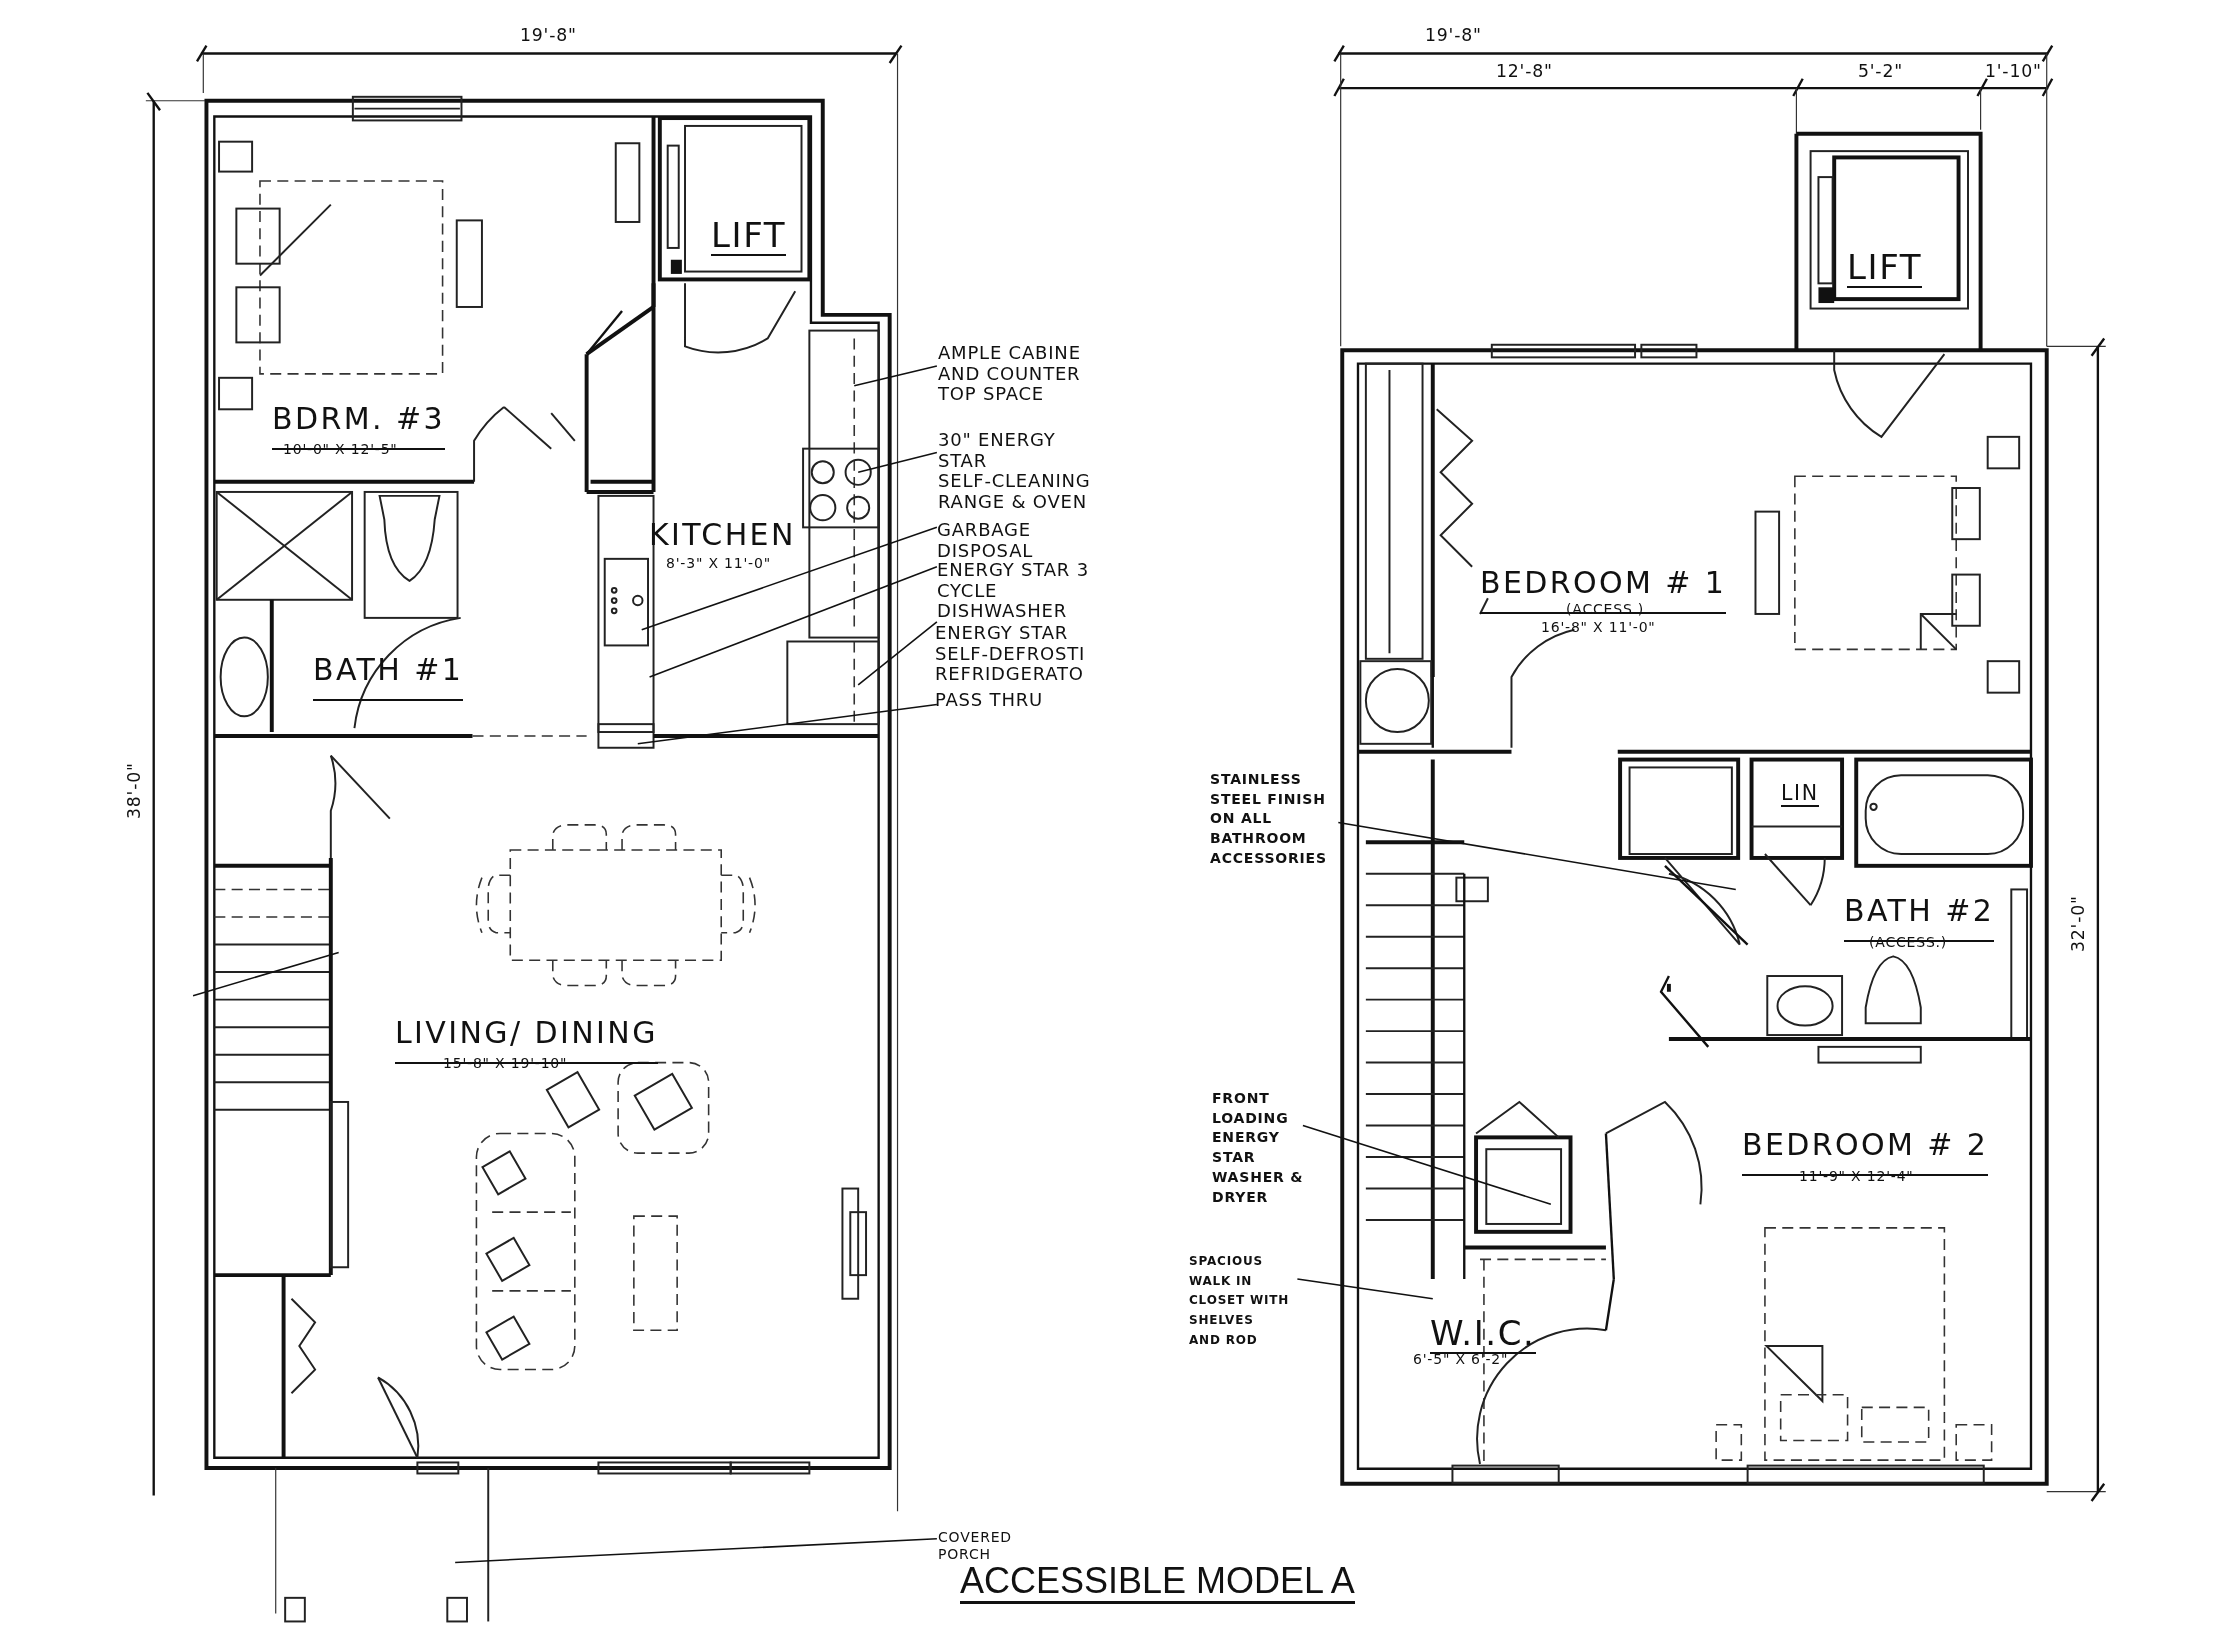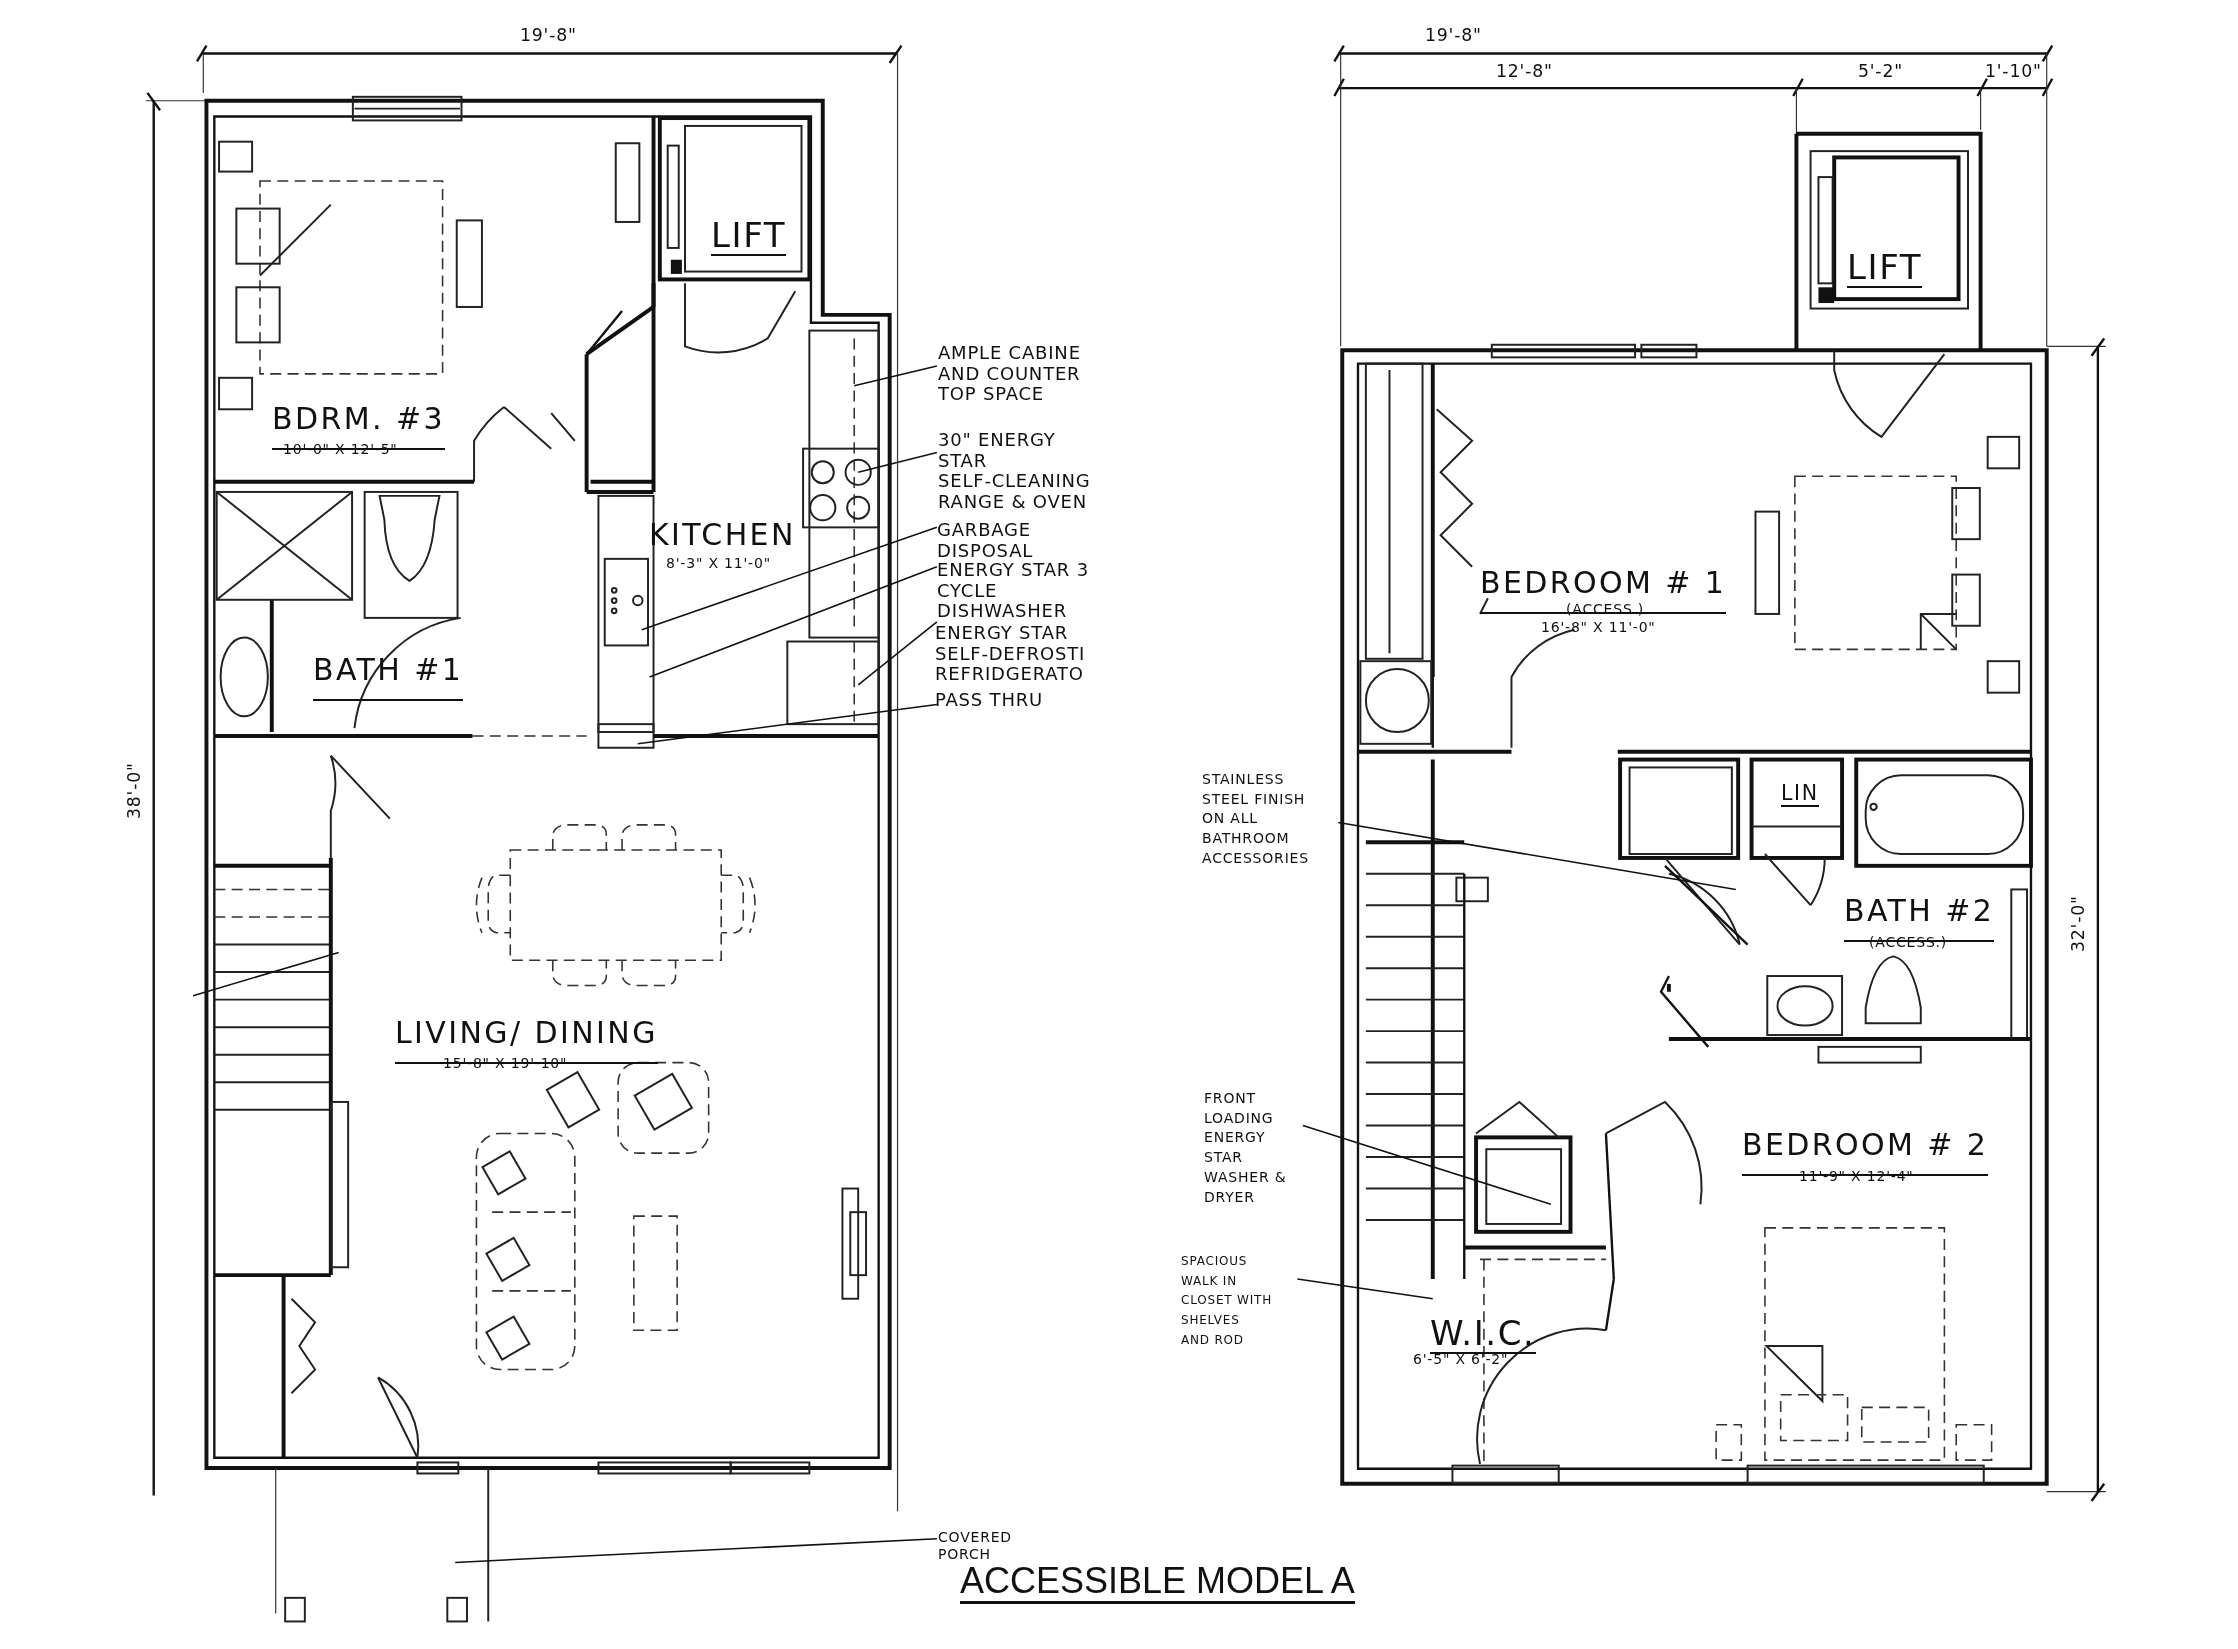--- a/index.html
+++ b/index.html
@@ -10,21 +10,21 @@
   .fix { fill: none; stroke: #222; stroke-width: 2.5; }
   .dash { fill: none; stroke: #333; stroke-width: 2; stroke-dasharray: 14 8; }
   .dim { fill: none; stroke: #111; stroke-width: 3; }
   .dimthin { fill: none; stroke: #333; stroke-width: 1.5; }
   .leader { fill: none; stroke: #111; stroke-width: 2; }
   .lbl { position: absolute; white-space: nowrap; line-height: 1; }
   .room { font-family: "DejaVu Sans", sans-serif; font-size: 30px; letter-spacing: 2.4px; border-bottom: 2.4px solid #111; padding-bottom: 14px; }
   .room-sm { font-family: "DejaVu Sans", sans-serif; font-size: 34px; letter-spacing: 1.6px; border-bottom: 2.4px solid #111; padding-bottom: 1.6px; }
   .dims { font-family: "DejaVu Sans", sans-serif; font-size: 14px; letter-spacing: 0.8px; }
   .dimtxt { font-family: "DejaVu Sans", sans-serif; font-size: 17.3px; letter-spacing: 0.8px; }
-  .note { font-family: "DejaVu Sans", sans-serif; font-size: 15.7px; line-height: 20.5px; letter-spacing: 0.8px; font-weight: normal; }
+  .note { font-family: "DejaVu Sans", sans-serif; font-size: 15.7px; line-height: 20.5px; letter-spacing: 0.8px; font-weight: bold; margin-left: 8px; }
   .note-light { font-family: "DejaVu Sans", sans-serif; font-size: 18px; line-height: 20.5px; letter-spacing: 0.8px; }
   .sub { font-family: "DejaVu Sans", sans-serif; font-size: 14px; letter-spacing: 0.8px; margin-left: 25px; }
   .title { font-family: "Liberation Sans", sans-serif; font-size: 36px; border-bottom: 3.1px solid #111; padding-bottom: 1.6px; }
   .vert { transform: rotate(-90deg); transform-origin: left top; }
 </style>
 </head>
 <body>
 
 <svg id="plan" width="2239" height="1649" viewBox="0 0 2844 2095">
 

